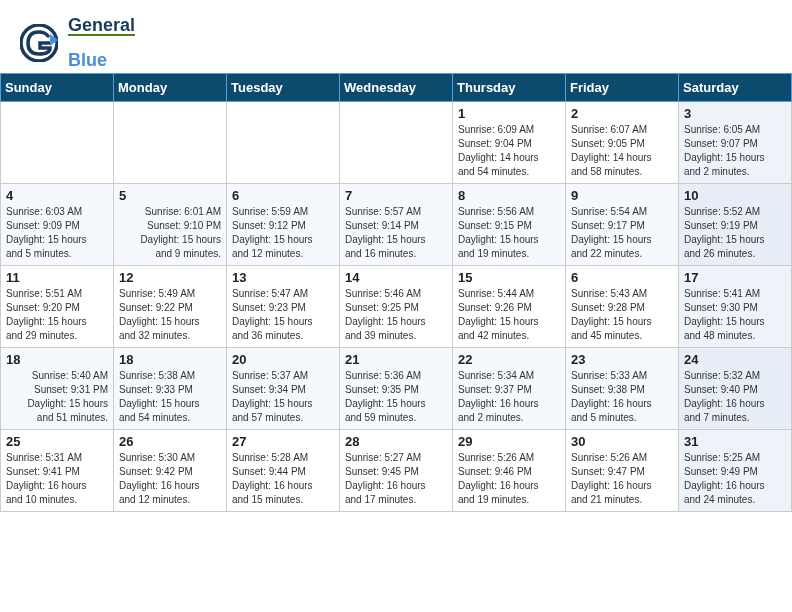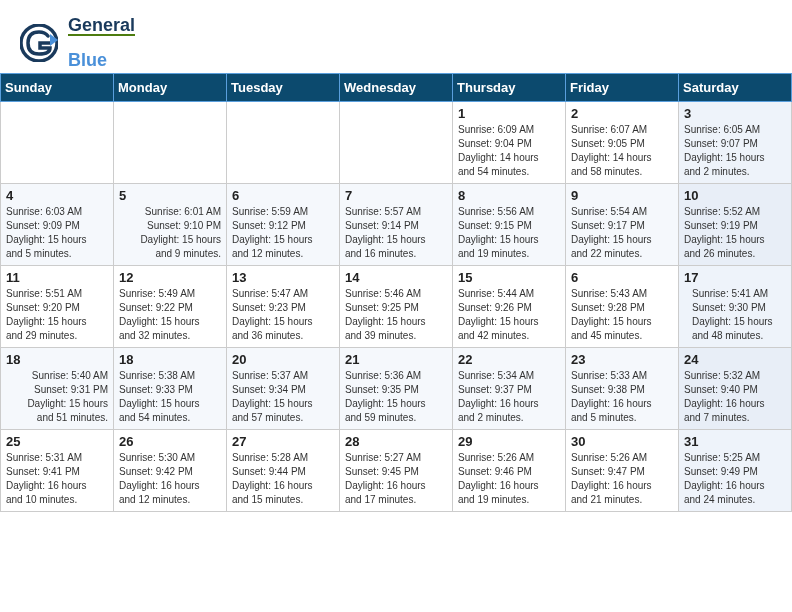--- a/index.html
+++ b/index.html
@@ -240,21 +240,21 @@
         </td>
         <td>
           <span class="day-num">6</span>
           <div class="cell-content" style="white-space: pre-line;">Sunrise: 5:43 AM
 Sunset: 9:28 PM
 Daylight: 15 hours
 and 45 minutes.</div>
         </td>
         <td class="saturday">
           <span class="day-num">17</span>
-          <div class="cell-content" style="white-space: pre-line; margin-left: 8px;">Sunrise: 5:41 AM
+          <div class="cell-content" style="white-space: pre-line;">Sunrise: 5:41 AM
 Sunset: 9:30 PM
 Daylight: 15 hours
 and 48 minutes.</div>
         </td>
       </tr>
       <tr>
         <td>
           <span class="day-num">18</span>
           <div class="cell-content" style="white-space: pre-line; text-align: right;">Sunrise: 5:40 AM
 Sunset: 9:31 PM

